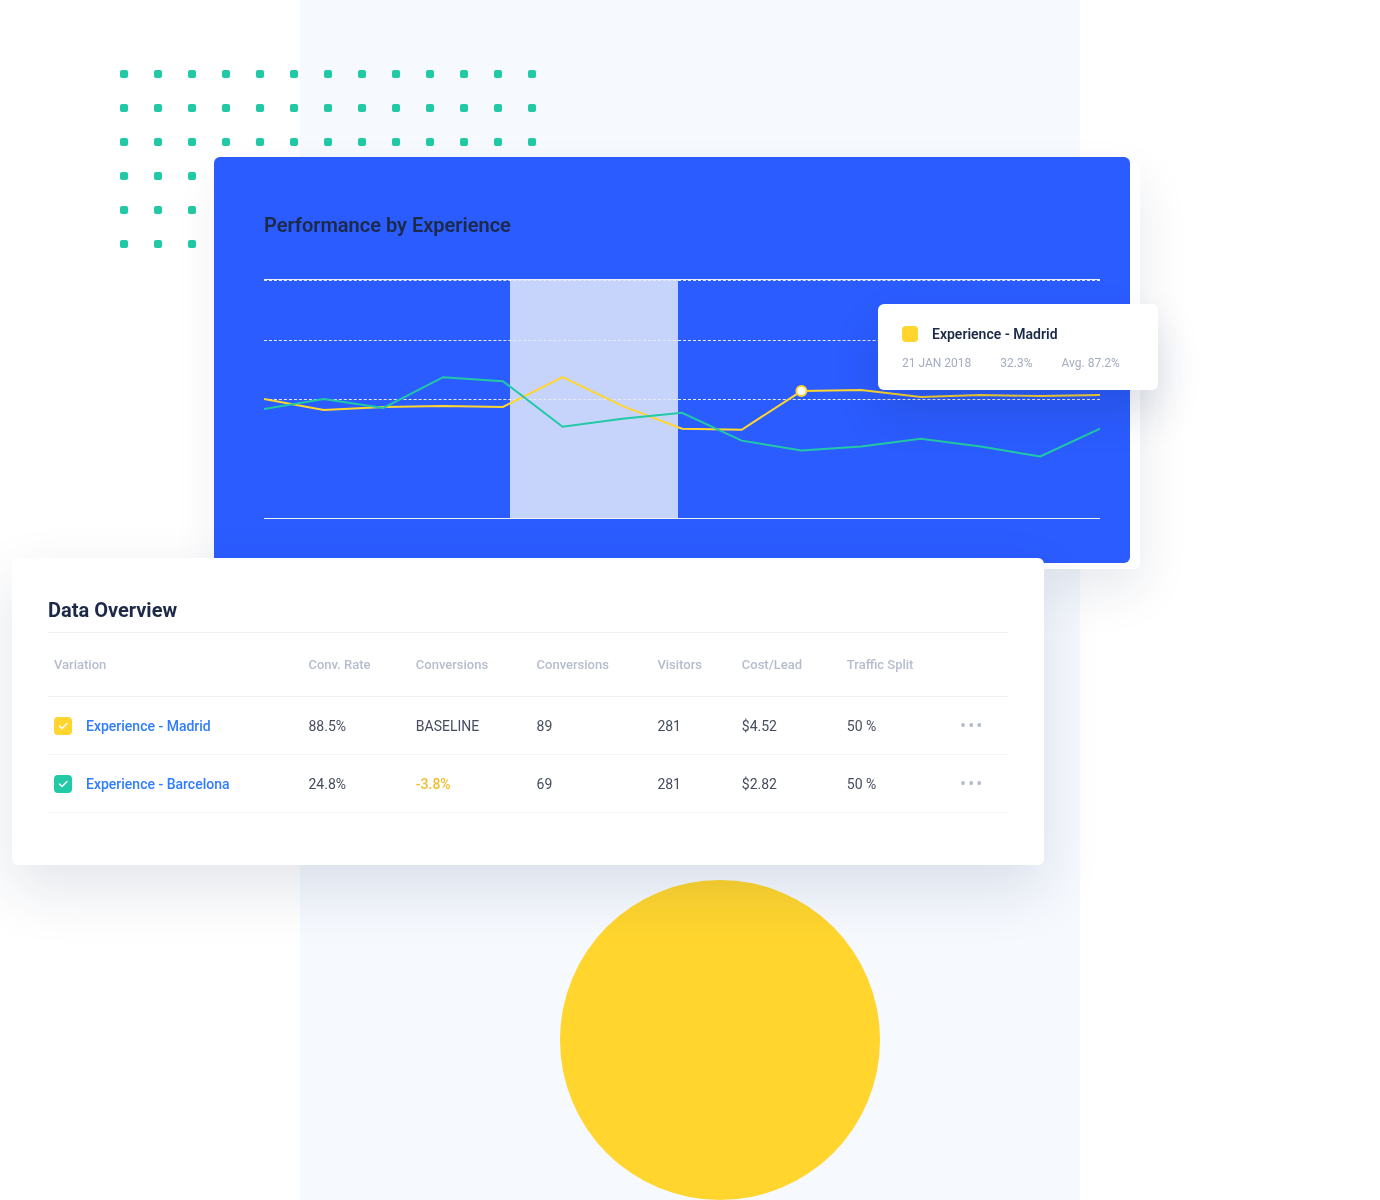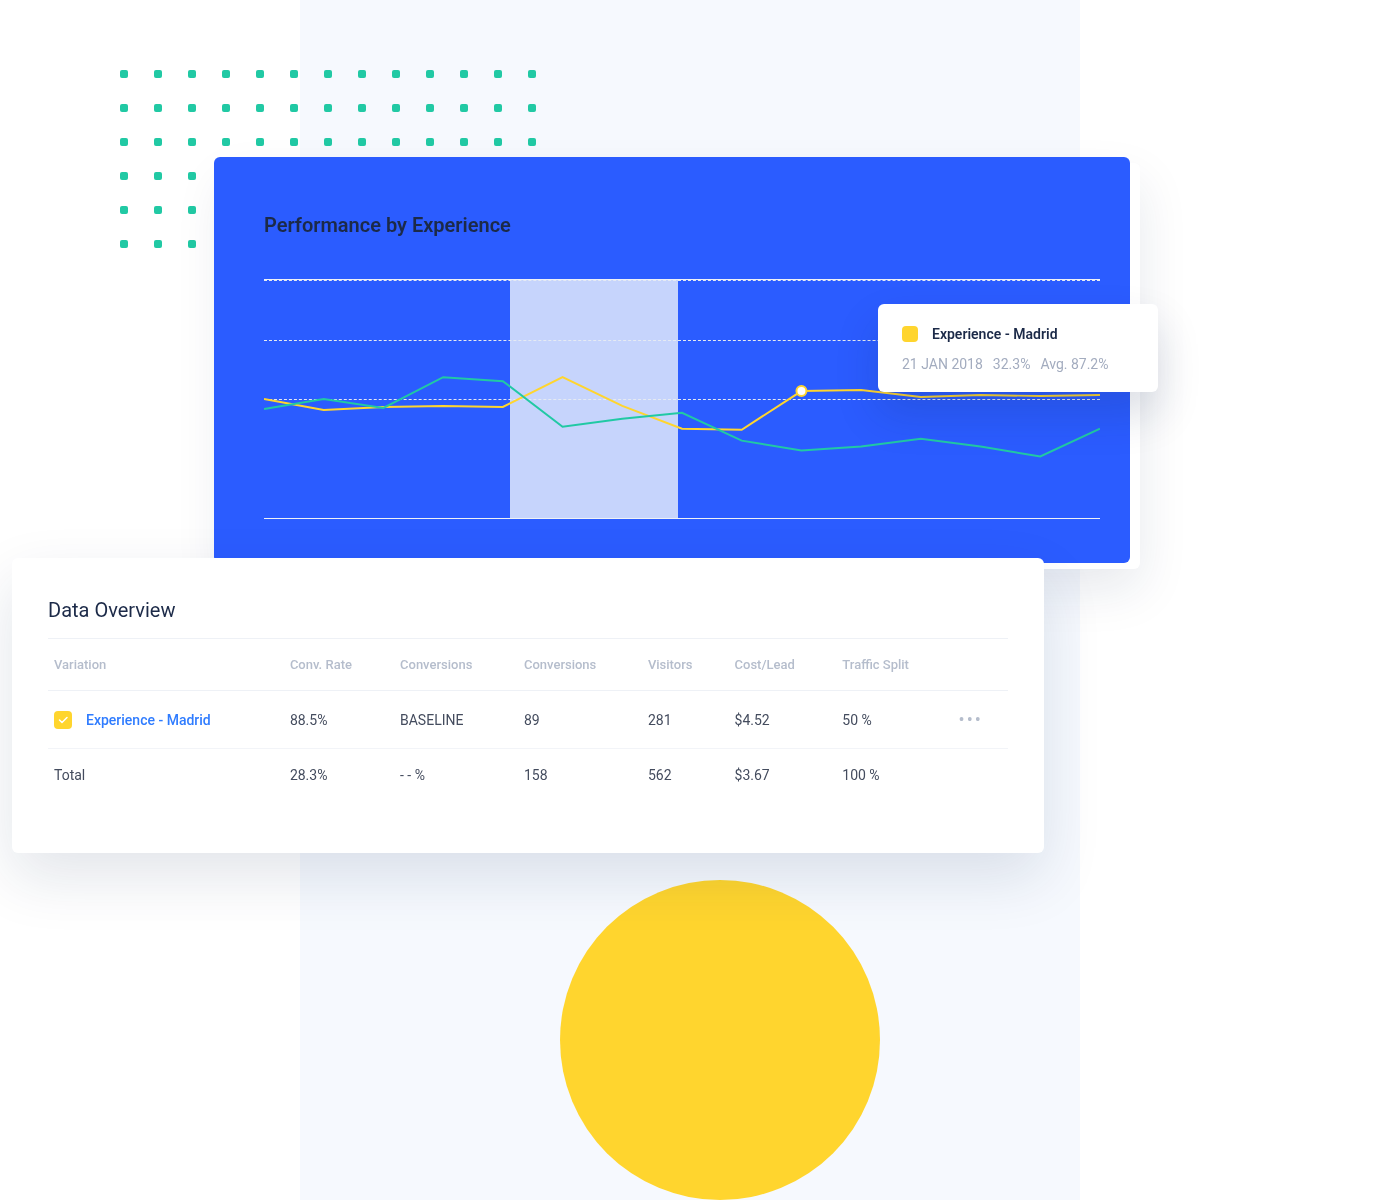--- a/index.html
+++ b/index.html
@@ -126,54 +126,54 @@
     background: #ffd52e;
     border-radius: 4px;
   }
   .tooltip-title {
     font-size: 14px;
     font-weight: 600;
     color: #1c2a48;
   }
   .tooltip-row {
     display: flex;
-    gap: 10px;
-    font-size: 14px;
+    gap: 29px;
+    font-size: 12px;
     color: #a3acbf;
   }
 
   
   .data-card {
     position: absolute;
     top: 558px;
     left: 12px;
     width: 1032px;
     background: #fff;
     border-radius: 6px;
     z-index: 4;
     box-shadow: 0 24px 60px rgba(20,40,80,0.12);
     padding: 40px 36px 52px 36px;
   }
   .data-title {
     font-size: 20px;
-    font-weight: 400;
+    font-weight: 700;
     color: #1c2a48;
-    margin-bottom: 16px;
+    margin-bottom: 10px;
   }
   table {
     width: 100%;
     border-collapse: collapse;
     font-size: 14px;
   }
   th {
     text-align: left;
     font-weight: 500;
     color: #b5bdcc;
     font-size: 13px;
-    padding: 18px 10px;
+    padding: 24px 10px;
     border-top: 1px solid #eef1f6;
     border-bottom: 1px solid #eef1f6;
   }
   td {
     padding: 18px 10px;
     border-bottom: 1px solid #f2f4f8;
     color: #444c5e;
   }
   tr.total-row td {
     border-bottom: none;
@@ -349,25 +349,34 @@
             </div>
           </td>
           <td>88.5%</td>
           <td><span class="">BASELINE</span></td>
           <td>89</td>
           <td>281</td>
           <td>$4.52</td>
           <td>50 %</td>
           <td><span class="dots">•••</span></td>
         </tr>
-        <tr class="total-row">
-          <td>Total</td>
-          <td>28.3%</td>
-          <td>- - %</td>
-          <td>158</td>
-          <td>562</td>
-          <td>$3.67</td>
-          <td>100 %</td>
-          <td></td>
+        <tr>
+          <td>
+            <div class="variation-cell">
+              <span class="chk teal">
+                <svg viewBox="0 0 24 24">
+                  <path d="M5 12l5 5L20 7" fill="none" stroke="#fff" stroke-width="3" stroke-linecap="round" stroke-linejoin="round"></path>
+                </svg>
+              </span>
+              <span class="variation-link">Experience - Barcelona</span>
+            </div>
+          </td>
+          <td>24.8%</td>
+          <td><span class="neg">-3.8%</span></td>
+          <td>69</td>
+          <td>281</td>
+          <td>$2.82</td>
+          <td>50 %</td>
+          <td><span class="dots">•••</span></td>
         </tr>
       </tbody>
   </table>
 </div>
 
 </body></html>

